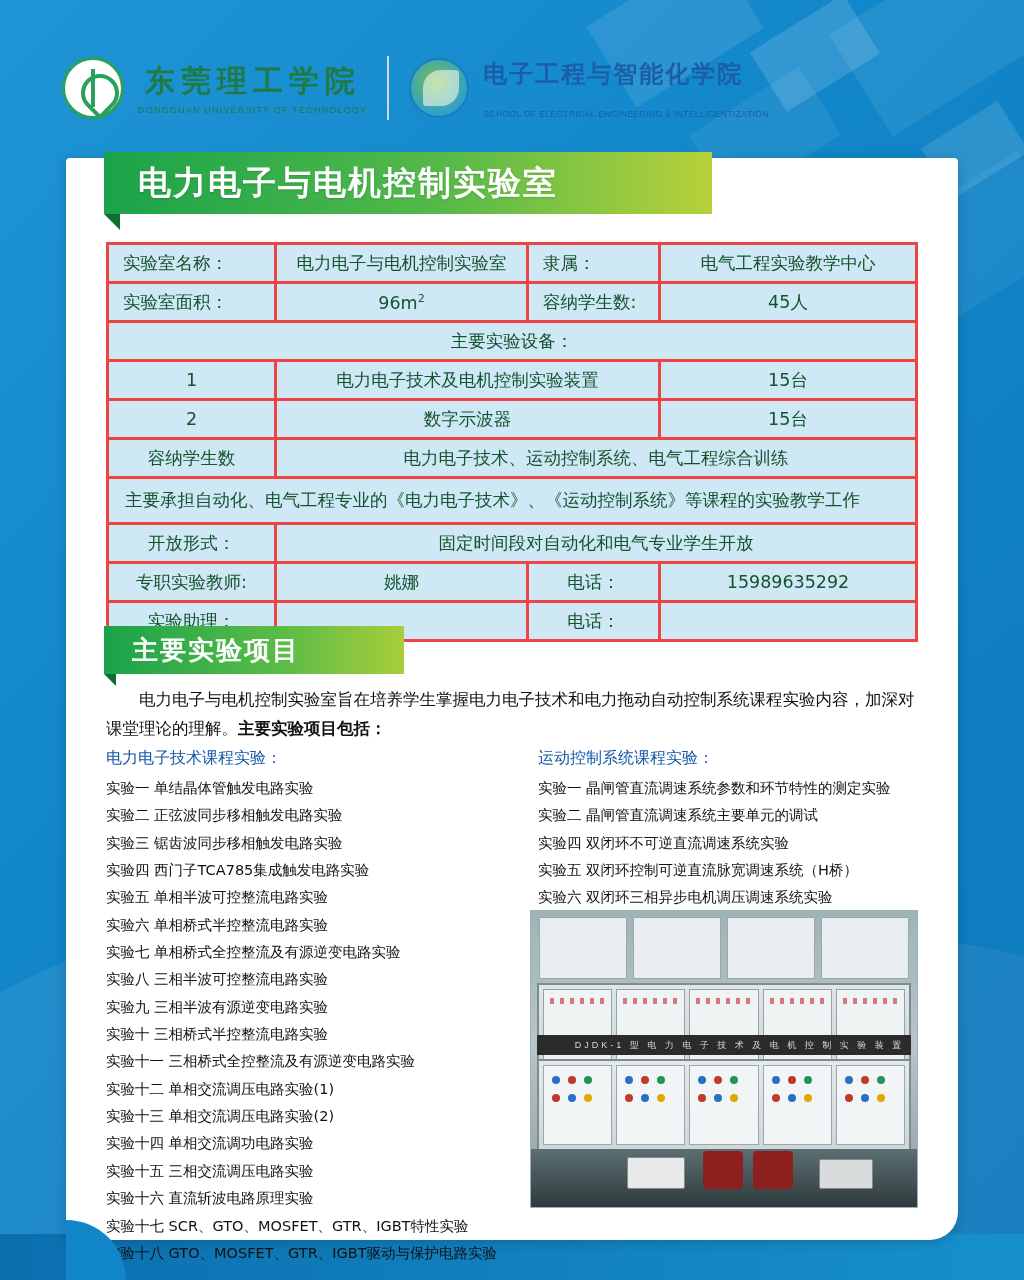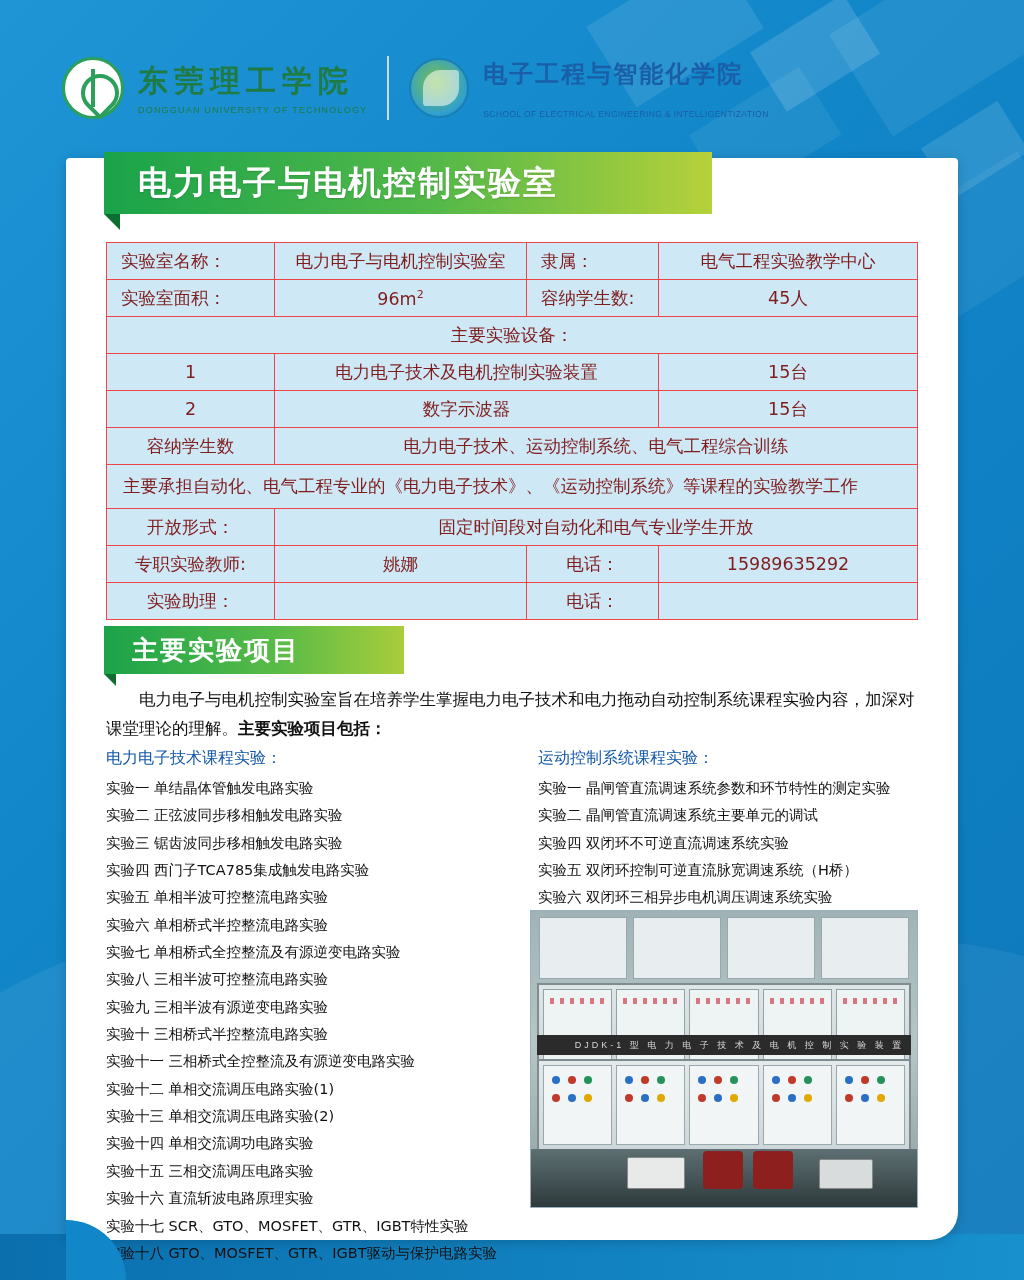--- a/index.html
+++ b/index.html
@@ -64,20 +64,21 @@
   }
   .dgut-mark:after {
     content:""; position:absolute; left:16px; top:14px;
     width:30px; height:30px; border:4px solid #2aa05a;
     border-radius:50% 50% 50% 0; transform:rotate(-45deg);
   }
   .dgut-text { display:flex; flex-direction:column; }
   .dgut-cn {
     font-size:30px; font-weight:bold; color:#1f7a43; letter-spacing:6px;
     font-family:"DejaVu Sans","Liberation Sans",sans-serif;
+    margin-left:7px;
   }
   .dgut-en { font-size:9px; color:#1f7a43; letter-spacing:1.2px; margin-top:3px;}
   .divider-v { width:2px; height:64px; background:#cfd8dc; margin:0 6px;}
   .see-mark {
     width:60px; height:60px; border-radius:50%;
     background:radial-gradient(circle at 45% 40%, #7ec242 0%, #2f9fd0 70%, #1a7fb5 100%);
     position:relative; overflow:hidden; border:2px solid #1a7fb5;
   }
   .see-mark:before{
     content:""; position:absolute; left:12px; top:10px; width:36px; height:36px;
@@ -110,25 +111,25 @@
     width:0; height:0; border-top:16px solid #0d6e2f; border-left:16px solid transparent;
   }
 
   
   table.info {
     position:absolute; left:40px; top:84px; width:812px;
     border-collapse:collapse;
     font-family:"DejaVu Sans","Liberation Sans",sans-serif;
   }
   table.info td {
-    border:1px solid #ef4444;
+    border:3px solid #ef4444;
     background:#cfe8f6;
     text-align:center;
     font-size:17.5px;
-    color:#7f1d1d;
+    color:#14532d;
     padding:6px 4px;
     height:32px;
   }
   table.info td.left { text-align:left; padding-left:14px; }
   table.info td.para {
     text-align:left; padding:8px 16px; line-height:1.55; font-size:17.5px;
   }
   table.info td.empty { background:#cfe8f6; }
   sup { font-size:11px; }
 

